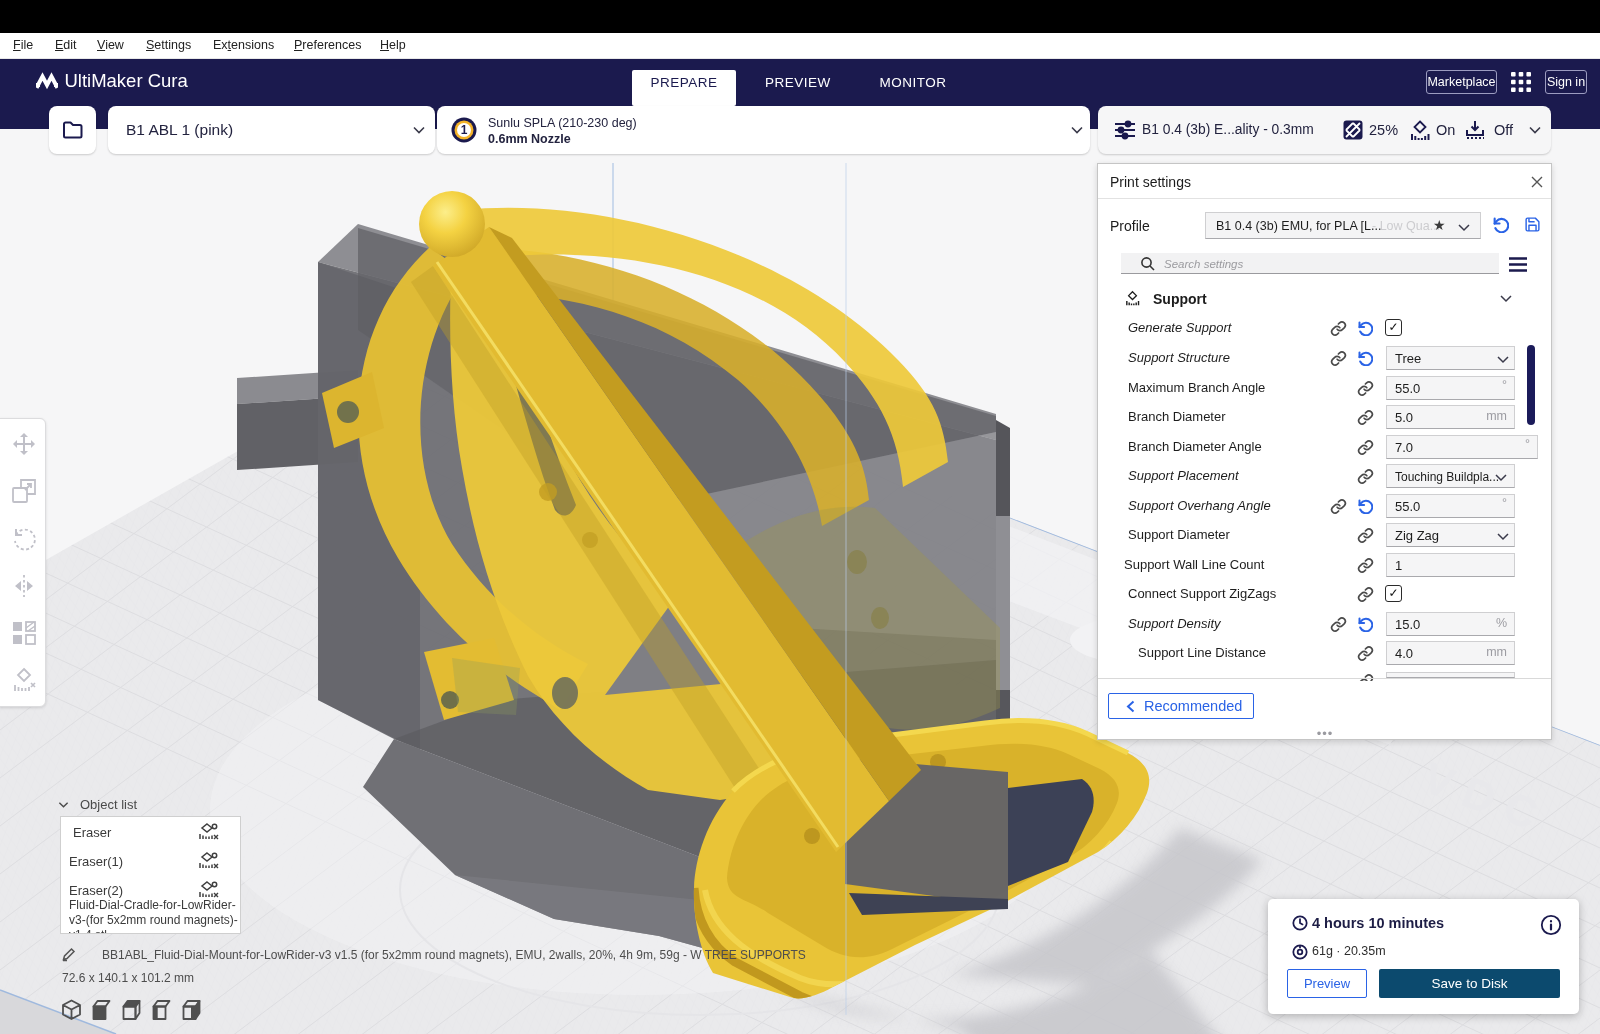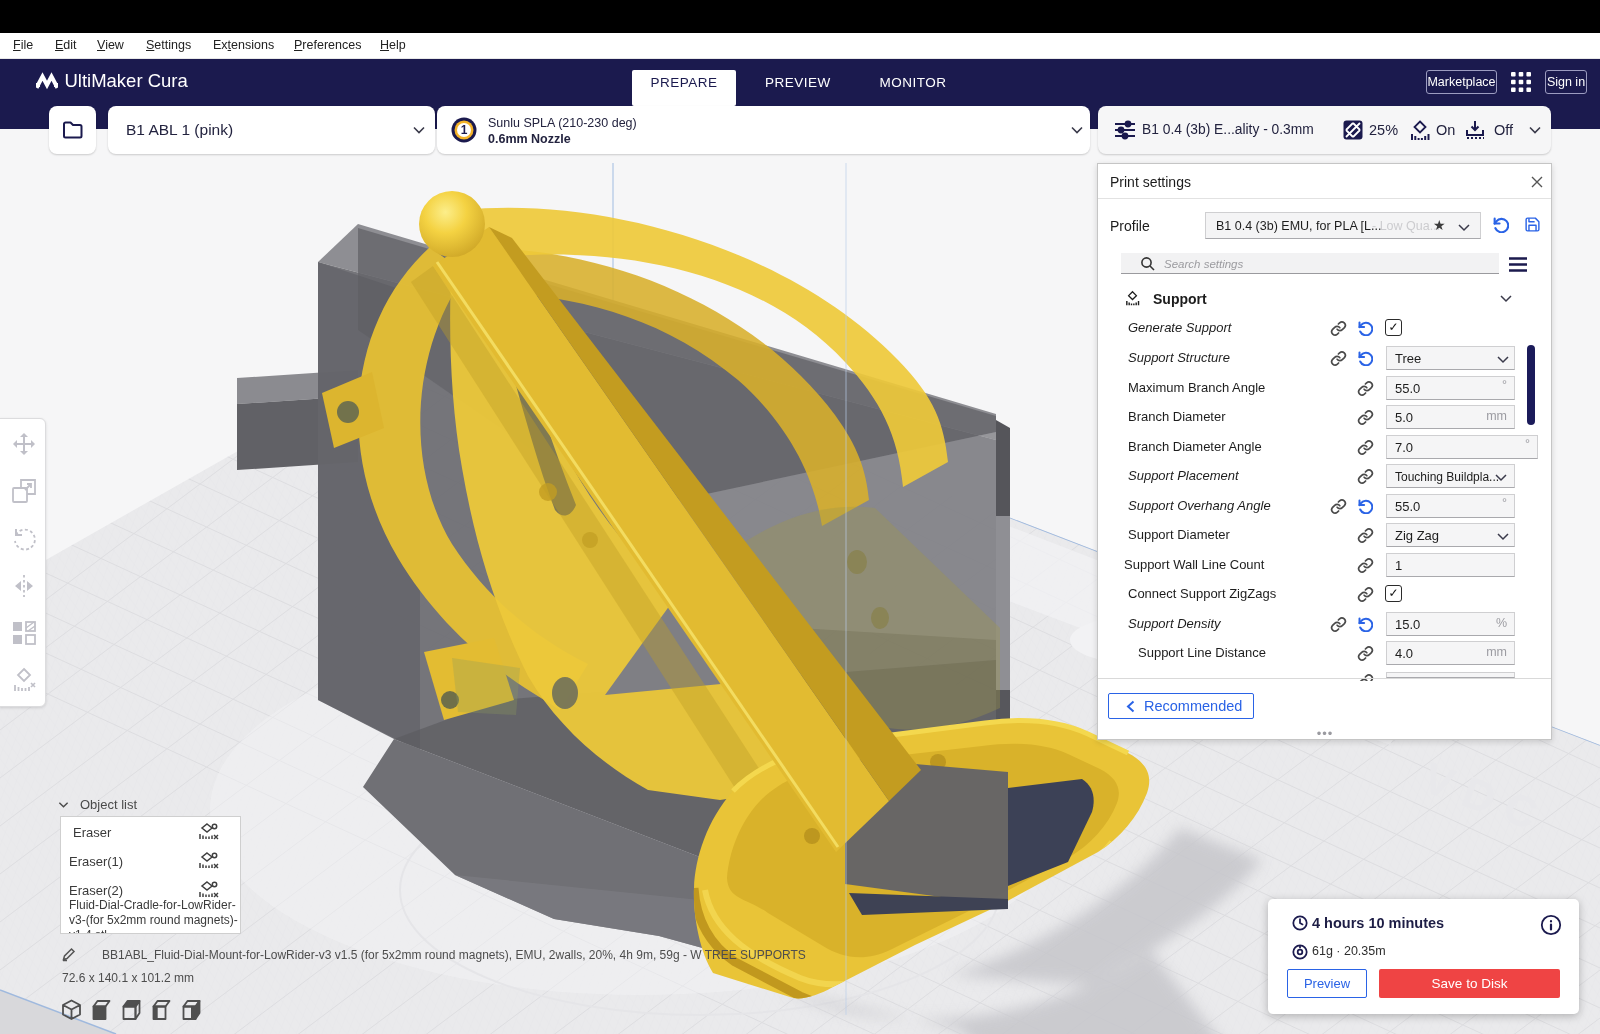--- a/index.html
+++ b/index.html
@@ -25,21 +25,21 @@
   
   #panel { left:1097px; top:163px; width:455px; height:577px; background:#fff; border:1px solid #c5c5c5; box-shadow:0 2px 6px rgba(0,0,0,0.15); }
   #panel .hdr { position:absolute; left:0; top:0; width:100%; height:35px; border-bottom:1px solid #e2e2e2; }
   .field { position:absolute; height:24px; background:#f5f5f6; border:1px solid #cfcfd1; border-bottom-color:#a9a9ad; font-size:13px; color:#1d1d1d; white-space:nowrap; overflow:hidden; }
   .lbl { position:absolute; font-size:13px; color:#1d1d1d; white-space:nowrap; }
   .lbl.it { font-style:italic; }
   .unit { position:absolute; right:7px; color:#9c9ca2; font-size:12.5px; }
   
   #jobcard { left:1268px; top:899px; width:311px; height:115px; background:#fff; border-radius:5px; box-shadow:0 2px 8px rgba(0,0,0,0.25); }
   .btn-preview { position:absolute; left:19px; top:70px; width:80px; height:29px; border:1px solid #2a63e6; border-radius:2px; color:#2a63e6; font-size:13px; text-align:center; line-height:27px; background:#fff; }
-  .btn-save { position:absolute; left:111px; top:70px; width:181px; height:29px; background:#ef4444; border-radius:2px; color:#fff; font-size:13.5px; text-align:center; line-height:29px; }
+  .btn-save { position:absolute; left:111px; top:70px; width:181px; height:29px; background:#0c4a6e; border-radius:2px; color:#fff; font-size:13.5px; text-align:center; line-height:29px; }
   
   #ltoolbar { left:-1px; top:418px; width:47px; height:289px; background:#fff; border:1px solid #dcdcde; border-radius:0 6px 6px 0; box-shadow:0 1px 3px rgba(0,0,0,0.12); }
   
   #objlist-box { left:60px; top:816px; width:181px; height:118px; background:#fff; border:1px solid #cfcfcf; overflow:hidden; }
   .small { font-size:13px; color:#3a3a3a; }
 </style>
 </head>
 <body>
 <div id="stage">
 

